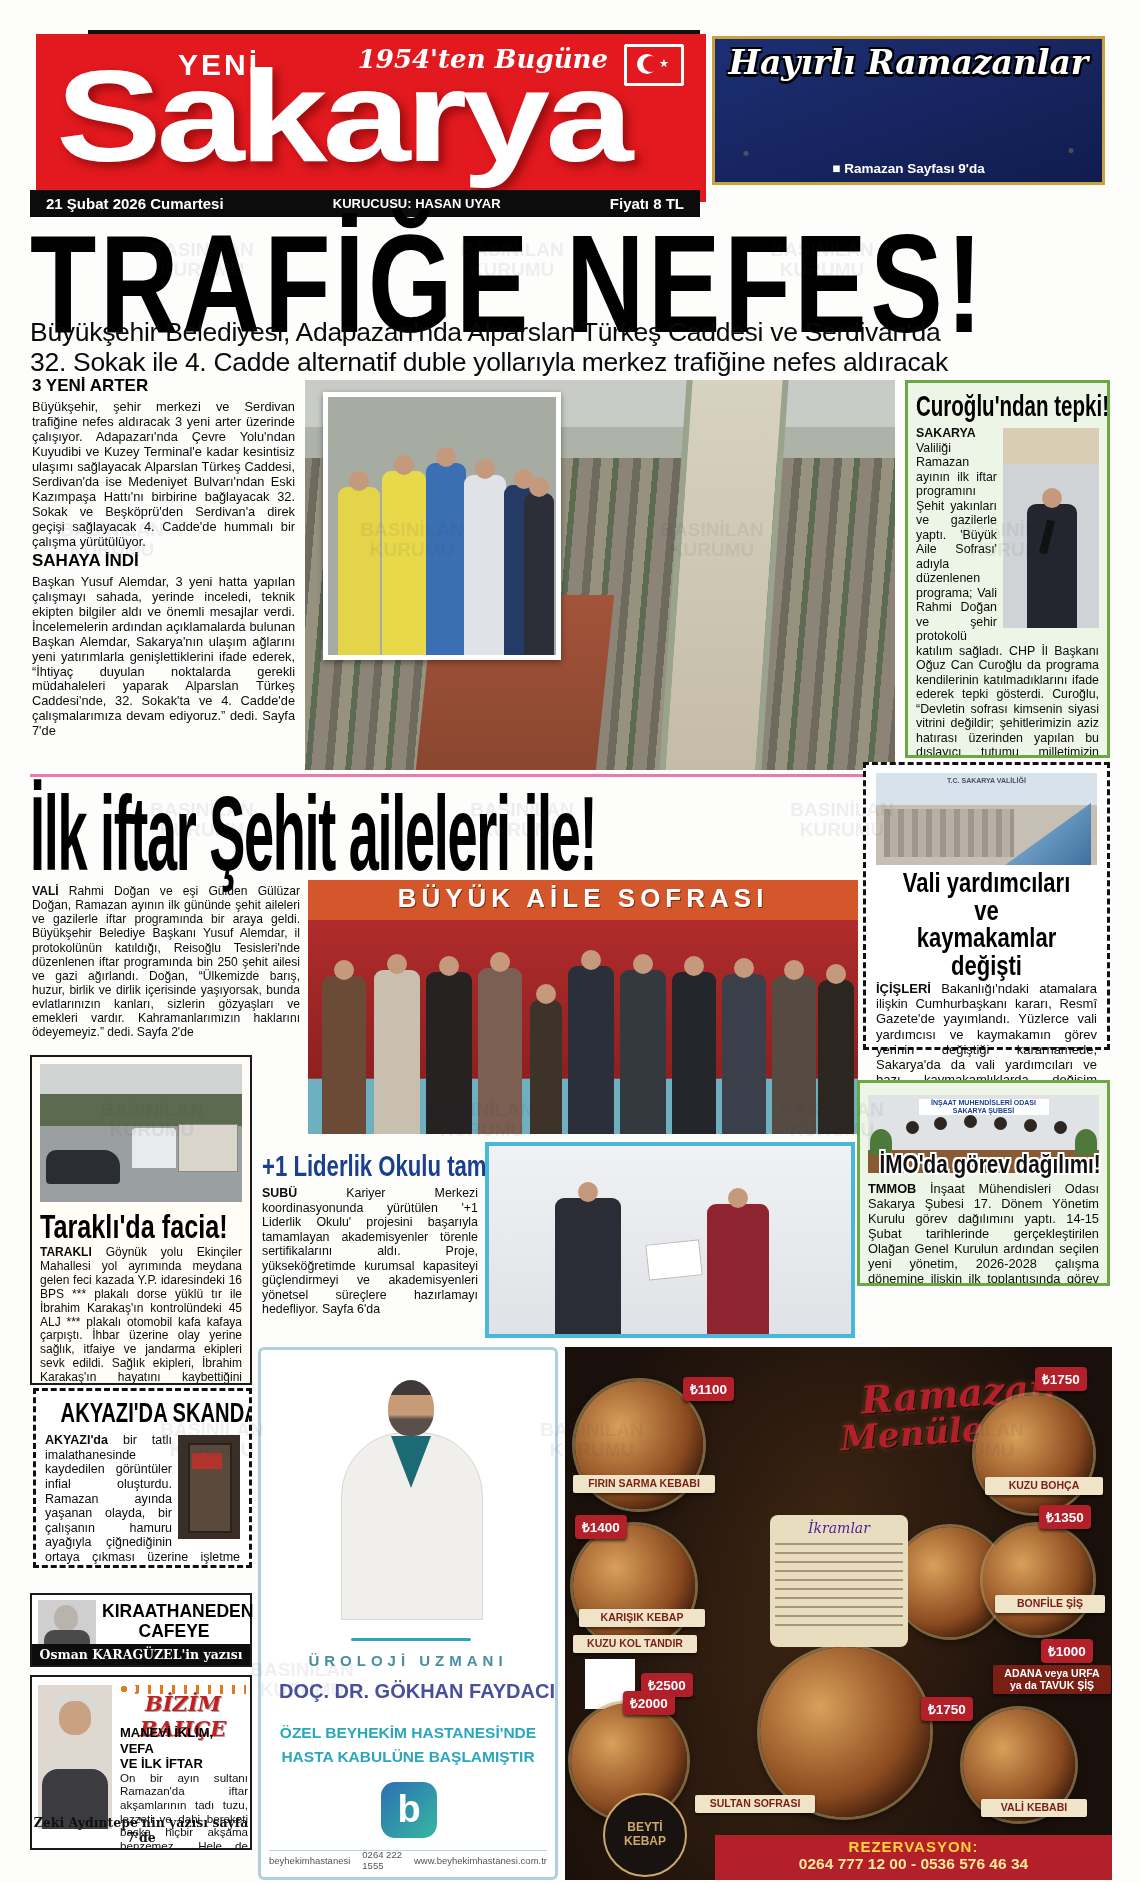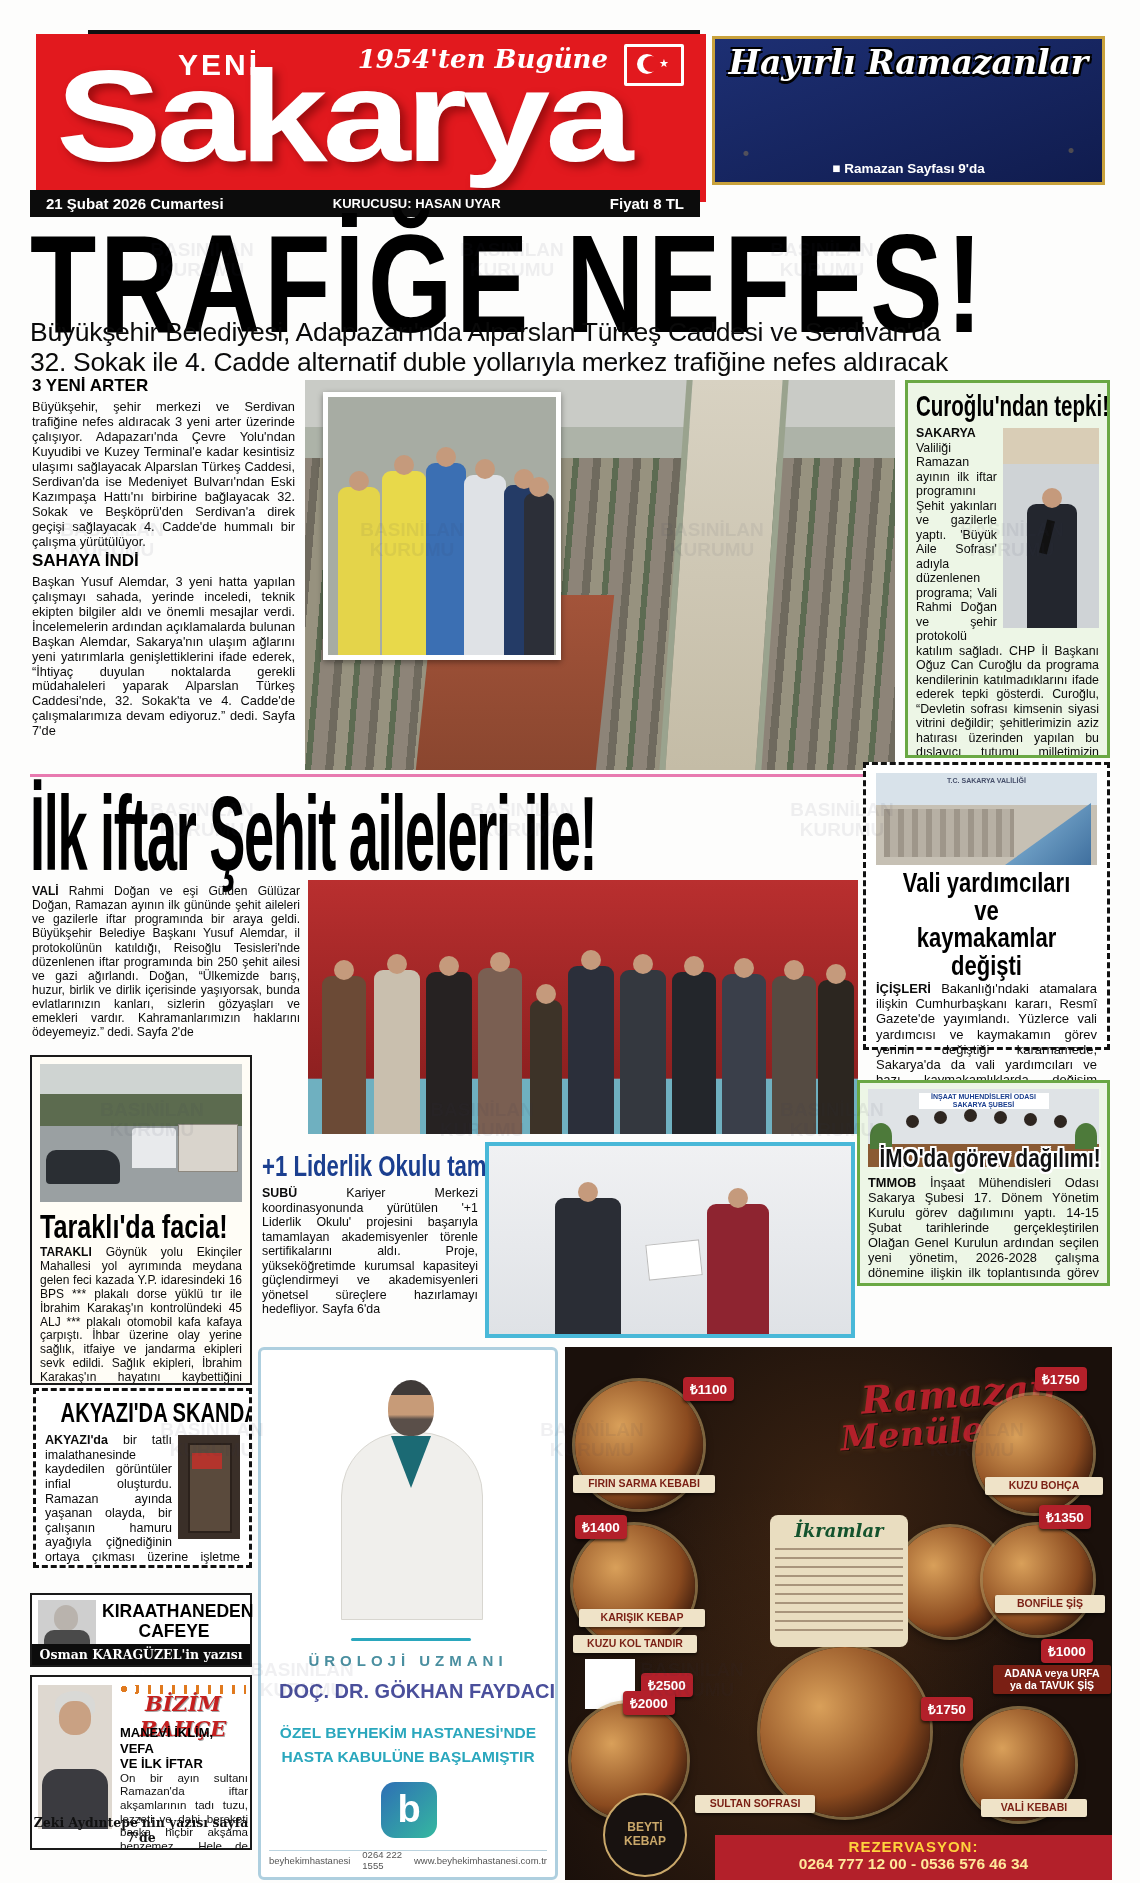--- a/index.html
+++ b/index.html
@@ -88,21 +88,21 @@
   .valibox{left:863px;top:762px;width:247px;height:288px;padding:8px 10px}
   .valilik{position:relative;width:100%;height:92px;background:linear-gradient(#d8e2ea 0 35%,#c6c0b4 35%)}
   .valilik .win{position:absolute;left:8px;top:36px;width:130px;height:48px;
                 background:repeating-linear-gradient(90deg,#9e968a 0 6px,#b7b0a4 6px 14px)}
   .valilik .glass{position:absolute;right:6px;bottom:0;width:86px;height:62px;
                   background:linear-gradient(135deg,#8fc0e0,#3f6f9e);clip-path:polygon(0 100%,100% 100%,100% 0)}
   .valilik .cap{position:absolute;left:0;right:0;top:4px;text-align:center;font-size:7px;color:#47506b;font-weight:700}
   .dash-h{text-align:center;font-weight:800;font-size:25px;line-height:1.02;margin:8px 0 6px;
           transform:scale(.88,1.08);color:#000}
   .imobox{position:absolute;left:857px;top:1080px;width:253px;height:206px;background:#edf6e6;
-          border:3px solid #6aa844;box-sizing:border-box;padding:6px 8px;overflow:hidden}
+          border:3px solid #6aa844;box-sizing:border-box;padding:12px 8px;overflow:hidden}
   .imophoto{position:relative;width:100%;height:78px;background:linear-gradient(#dfe3e6 0 70%,#8a5a33 70%)}
   .imophoto .brd{position:absolute;left:50%;top:4px;transform:translateX(-50%);width:130px;height:16px;background:#fff;
                  font-size:7px;color:#1b3f8f;text-align:center;line-height:1.1;font-weight:700;overflow:hidden}
   .imophoto .hd{position:absolute;width:13px;height:13px;border-radius:50%;background:#2e2620;top:26px}
   .imophoto .pl{position:absolute;width:22px;height:26px;border-radius:50% 50% 0 0;background:#4d7a3a;bottom:18px}
   .imo-h{position:relative;margin-top:-22px;text-align:center;font-weight:800;font-size:23px;color:#111;
          transform:scale(.9,1.1);white-space:nowrap;
          text-shadow:-2px -2px 0 #fff,2px -2px 0 #fff,-2px 2px 0 #fff,2px 2px 0 #fff,0 -2px 0 #fff,0 2px 0 #fff,-2px 0 0 #fff,2px 0 0 #fff}
   .lidphoto{left:485px;top:1142px;width:370px;height:196px;border:4px solid #49b8d8;box-sizing:border-box;
             background:linear-gradient(#f0f1f3,#dfe2e6)}
@@ -171,21 +171,21 @@
   .script .s2{font-size:34px;line-height:1}
   .plate{position:absolute;border-radius:50%;
          background:radial-gradient(circle at 35% 35%,#d9a05a,#8a4a1f 58%,#4a2410 76%,#2a140a 88%);
          box-shadow:0 0 0 3px rgba(202,168,106,.55),0 4px 10px rgba(0,0,0,.6)}
   .ribbon{position:absolute;background:#efe3c8;color:#7a1f14;font-weight:800;font-size:10.5px;line-height:1.1;
           padding:3px 7px;border-radius:2px;text-align:center;box-shadow:0 2px 3px rgba(0,0,0,.5)}
   .ribbon.dark{background:#7a1f14;color:#fff}
   .tag{position:absolute;background:#b3202a;color:#fff;font-weight:800;font-size:13.5px;padding:3px 7px;
        border-radius:4px;box-shadow:0 2px 3px rgba(0,0,0,.6)}
   .ikram{position:absolute;left:205px;top:168px;width:128px;height:122px;background:#e9ddc0;border-radius:8px;padding:5px}
-  .ik-h{text-align:center;color:#14532d;font-family:"DejaVu Serif",serif;font-style:italic;font-weight:700;font-size:18px}
+  .ik-h{text-align:center;color:#4c1d95;font-family:"DejaVu Serif",serif;font-style:italic;font-weight:400;font-size:14px}
   .ik-lines{margin-top:4px;height:88px;
             background:repeating-linear-gradient(#0000 0 3px,rgba(90,60,40,.45) 3px 5px,#0000 5px 9px)}
   .qr{position:absolute;left:20px;top:312px;width:50px;height:50px;background:#fff;
       background-image:linear-gradient(90deg,#000 25%,transparent 25% 50%,#000 50% 75%,transparent 75%),
         linear-gradient(#000 25%,transparent 25% 50%,#000 50% 75%,transparent 75%);
       background-size:12px 12px;background-blend-mode:screen}
   .beyti-logo{position:absolute;left:38px;top:446px;width:80px;height:80px;border-radius:50%;background:#181210;
               border:2px solid #caa86a;color:#caa86a;font-weight:800;font-size:12px;text-align:center;
               display:flex;align-items:center;justify-content:center;line-height:1.15}
   .rez{position:absolute;left:150px;right:0;top:488px;height:45px;background:#b3202a;text-align:center;padding-top:3px;box-sizing:border-box}
@@ -274,20 +274,21 @@
     <p class="bt sm"><b>SAKARYA</b> <span>Valiliği Ramazan ayının ilk iftar programını Şehit yakınları ve gazilerle yaptı. 'Büyük Aile Sofrası' adıyla düzenlenen programa; Vali Rahmi Doğan ve şehir protokolü katılım sağladı. CHP İl Başkanı Oğuz Can Curoğlu da programa kendilerinin katılmadıklarını ifade ederek tepki gösterdi. Curoğlu, “Devletin sofrası kimsenin siyasi vitrini değildir; şehitlerimizin aziz hatırası üzerinden yapılan bu dışlayıcı tutumu milletimizin vicdanına ve takdirine bırakıyoruz.” dedi. Sayfa 5'te</span></p>
   </div>
 
   <div class="pinkline"></div>
 
   <div class="hl2">İlk iftar Şehit aileleri ile!</div>
   <div class="iftarcol">
     <p class="bt" style="font-size:12.1px"><b>VALİ</b> <span>Rahmi Doğan ve eşi Gülden Gülüzar Doğan, Ramazan ayının ilk gününde şehit aileleri ve gazilerle iftar programında bir araya geldi. Büyükşehir Belediye Başkanı Yusuf Alemdar, il protokolünün katıldığı, Reisoğlu Tesisleri'nde düzenlenen iftar programında bin 250 şehit ailesi ve gazi ağırlandı. Doğan, “Ülkemizde barış, huzur, birlik ve dirlik içerisinde yaşıyorsak, bunda evlatlarınızın kanları, sizlerin gözyaşları ve emekleri vardır. Kahramanlarımızın haklarını ödeyemeyiz.” dedi. Sayfa 2'de</span></p>
   </div>
   <div class="photo groupphoto">
+    <div class="banner">BÜYÜK AİLE SOFRASI</div>
     <div class="fig" style="left:14px;top:96px;width:44px;height:158px;background:#6b4a36"></div>
     <div class="fig" style="left:66px;top:90px;width:46px;height:164px;background:#c9bfae"></div>
     <div class="fig" style="left:118px;top:92px;width:46px;height:162px;background:#262222"></div>
     <div class="fig" style="left:170px;top:88px;width:44px;height:166px;background:#7a5f52"></div>
     <div class="fig" style="left:222px;top:120px;width:32px;height:134px;background:#3d3328"></div>
     <div class="fig" style="left:260px;top:86px;width:46px;height:168px;background:#2b2f3a"></div>
     <div class="fig" style="left:312px;top:90px;width:46px;height:164px;background:#34383f"></div>
     <div class="fig" style="left:364px;top:92px;width:44px;height:162px;background:#23262b"></div>
     <div class="fig" style="left:414px;top:94px;width:44px;height:160px;background:#3a3f4a"></div>
     <div class="fig" style="left:464px;top:96px;width:44px;height:158px;background:#554b42"></div>

